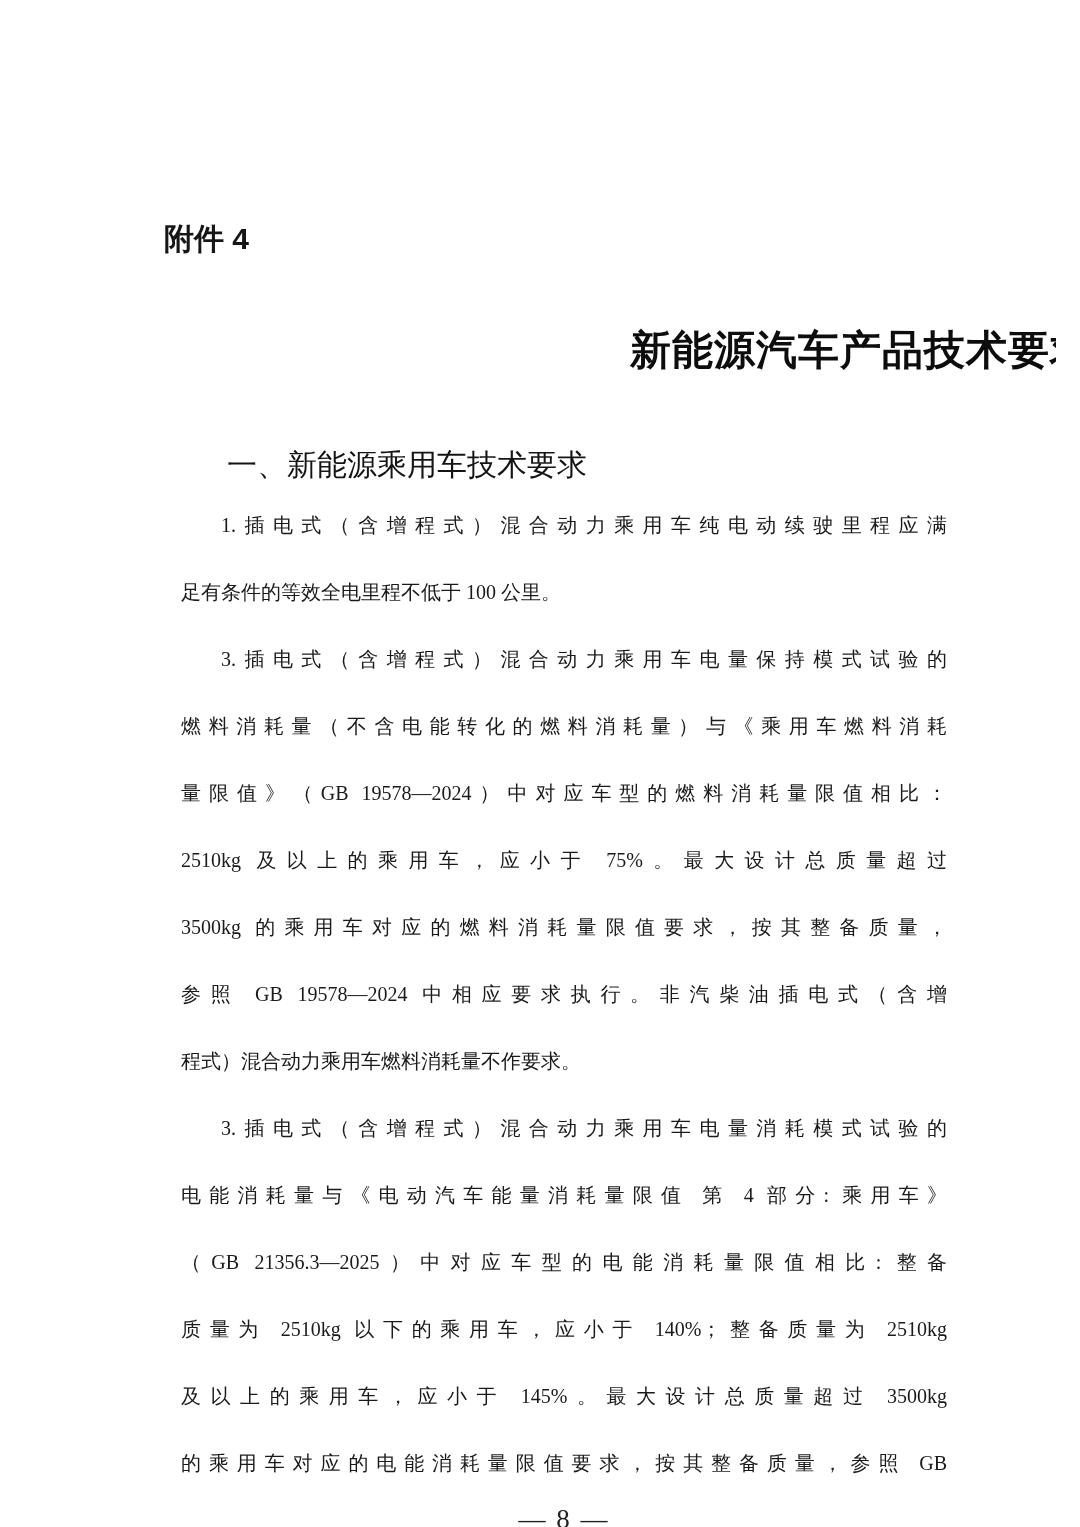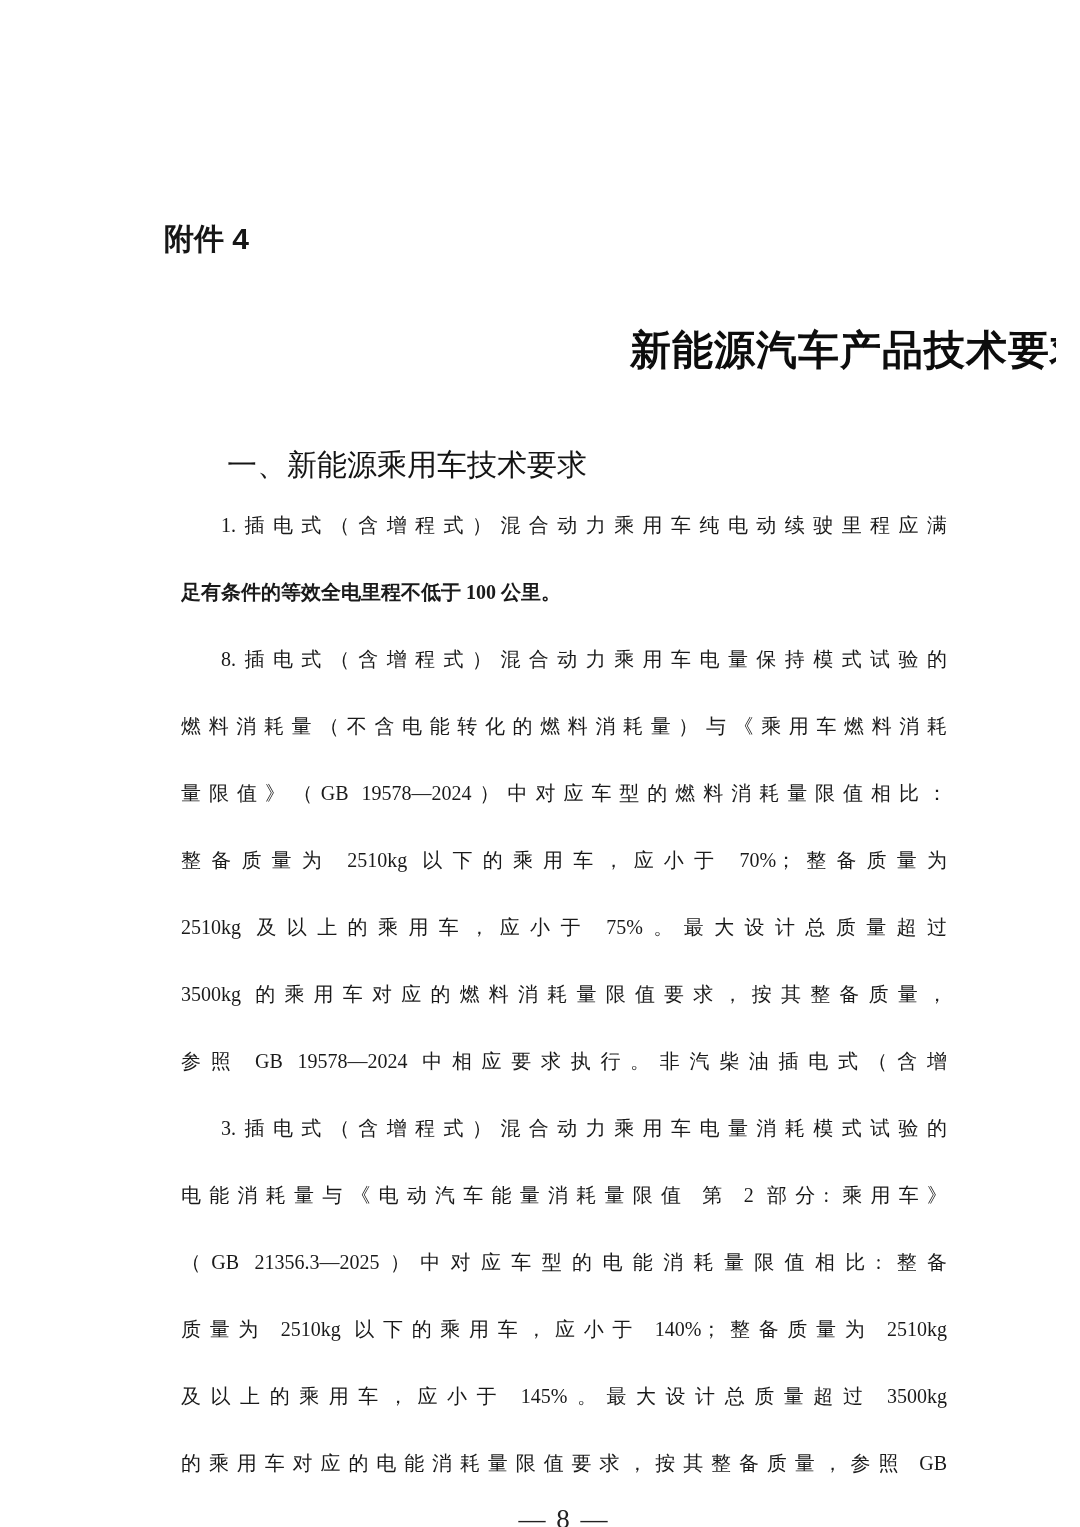--- a/index.html
+++ b/index.html
@@ -49,21 +49,21 @@
   }
   .body .line {
     height: 55px;
     line-height: 55px;
     text-align: justify;
     text-align-last: justify;
     white-space: normal;
     overflow: hidden;
   }
   .body .line.indent { text-indent: 2em; }
-  .body .line.no-stretch { text-align-last: left; font-weight: bold; }
+  .body .line.no-stretch { text-align-last: left; }
   .footer {
     margin-top: 5px;
     text-align: center;
     font-family: "Liberation Serif", serif;
     font-size: 27px;
     line-height: 32px;
     color: #222222;
     letter-spacing: 2px;
   }
 </style>
@@ -73,29 +73,29 @@
 <div class="page">
   <div class="attachment">附件 4</div>
 
   <h1 class="doc-title">新能源汽车产品技术要求</h1>
 
   <h2 class="section-heading">一、新能源乘用车技术要求</h2>
 
   <div class="body">
       <div class="line indent">1.插电式（含增程式）混合动力乘用车纯电动续驶里程应满</div>
       <div class="line no-stretch">足有条件的等效全电里程不低于 100 公里。</div>
-      <div class="line indent">8.插电式（含增程式）混合动力乘用车电量保持模式试验的</div>
+      <div class="line indent">3.插电式（含增程式）混合动力乘用车电量保持模式试验的</div>
       <div class="line">燃料消耗量（不含电能转化的燃料消耗量）与《乘用车燃料消耗</div>
       <div class="line">量限值》（GB 19578—2024）中对应车型的燃料消耗量限值相比：</div>
-      <div class="line">整备质量为 2510kg 以下的乘用车，应小于 70%；整备质量为</div>
       <div class="line">2510kg 及以上的乘用车，应小于 75%。最大设计总质量超过</div>
       <div class="line">3500kg 的乘用车对应的燃料消耗量限值要求，按其整备质量，</div>
       <div class="line">参照 GB 19578—2024 中相应要求执行。非汽柴油插电式（含增</div>
+      <div class="line no-stretch">程式）混合动力乘用车燃料消耗量不作要求。</div>
       <div class="line indent">3.插电式（含增程式）混合动力乘用车电量消耗模式试验的</div>
-      <div class="line">电能消耗量与《电动汽车能量消耗量限值 第 2 部分: 乘用车》</div>
+      <div class="line">电能消耗量与《电动汽车能量消耗量限值 第 4 部分: 乘用车》</div>
       <div class="line">（GB 21356.3—2025）中对应车型的电能消耗量限值相比: 整备</div>
       <div class="line">质量为 2510kg 以下的乘用车，应小于 140%；整备质量为 2510kg</div>
       <div class="line">及以上的乘用车，应小于 145%。最大设计总质量超过 3500kg</div>
       <div class="line">的乘用车对应的电能消耗量限值要求，按其整备质量，参照 GB</div>
     </div>
 
   <div class="footer">— 8 —</div>
 </div>
 
 </body></html>

